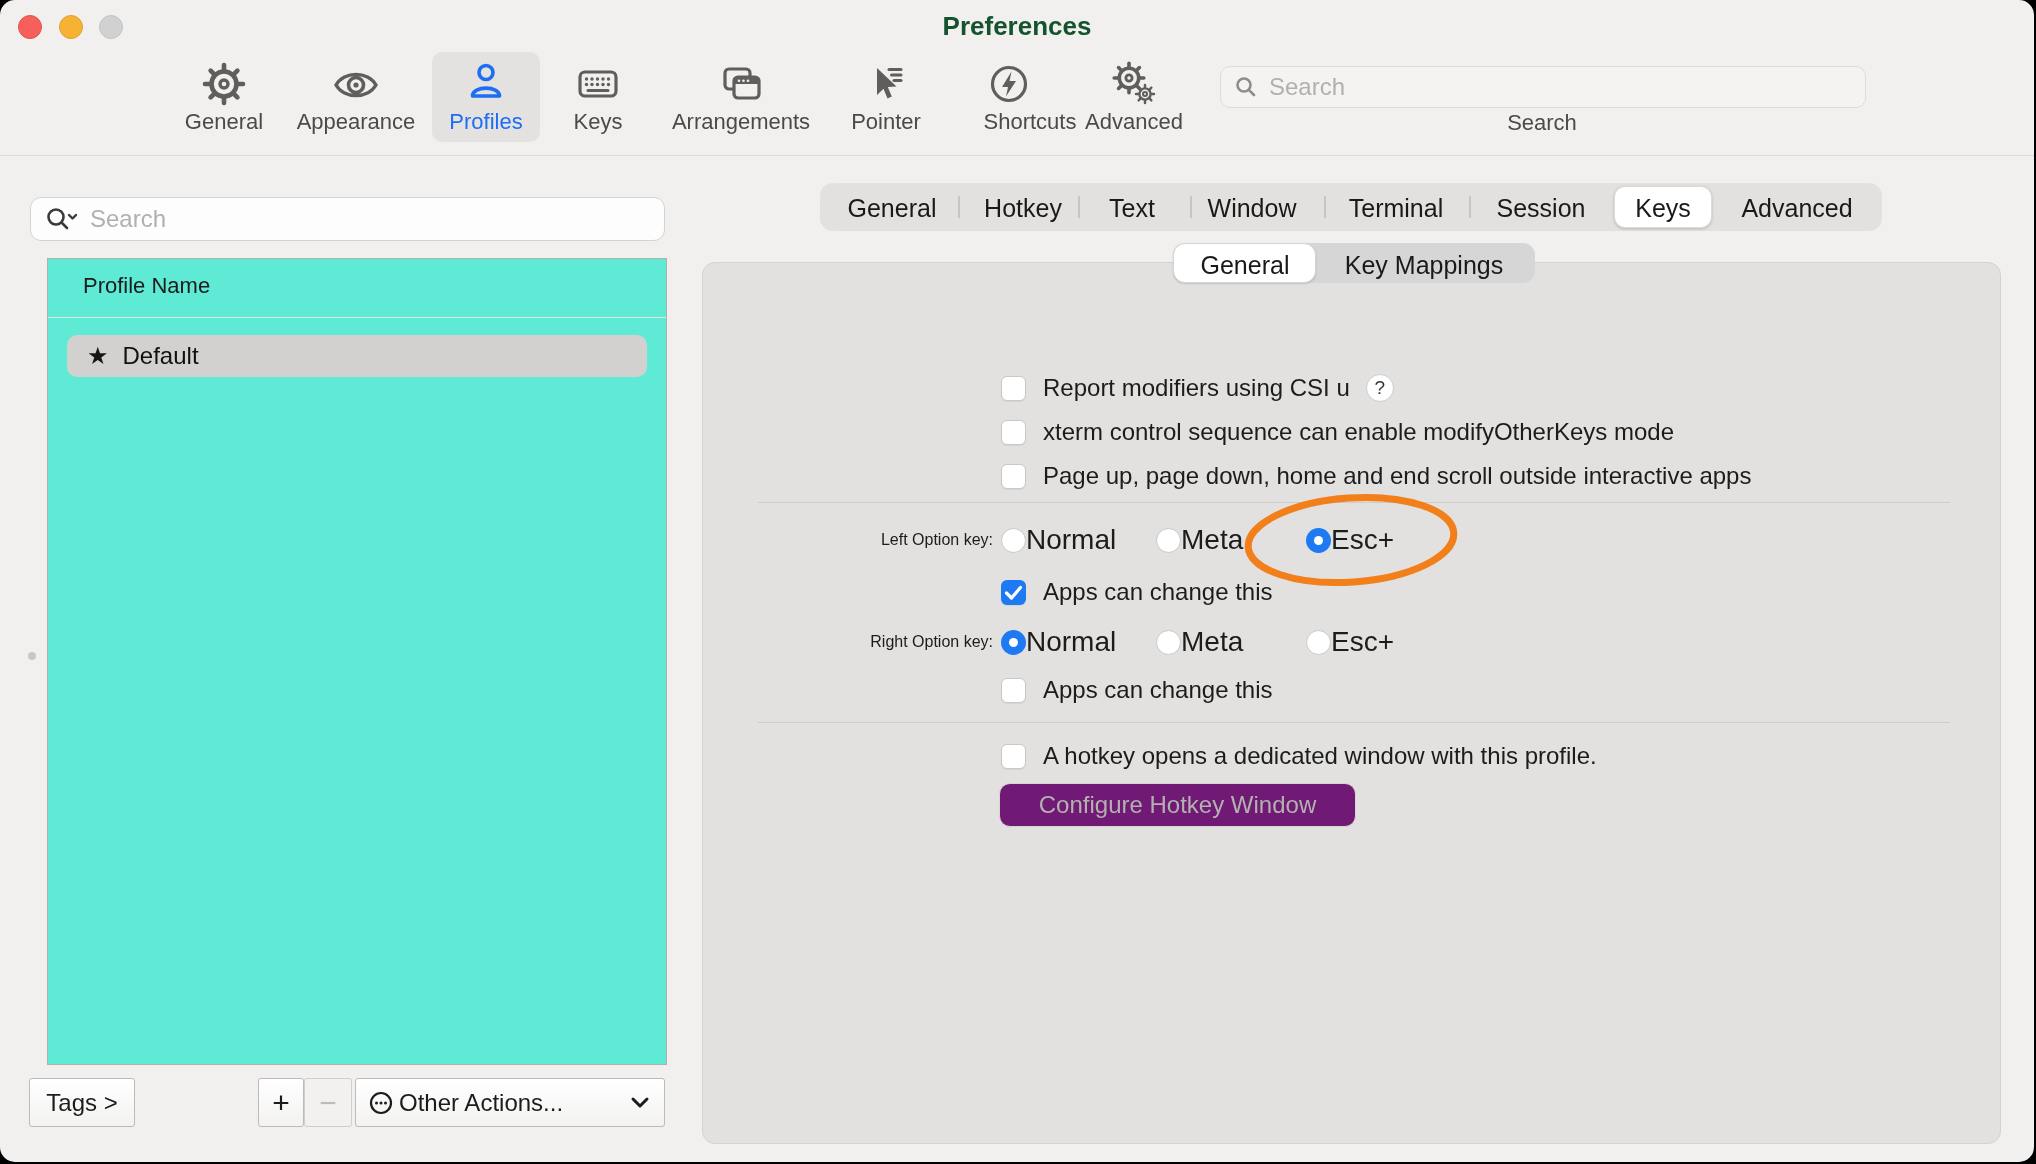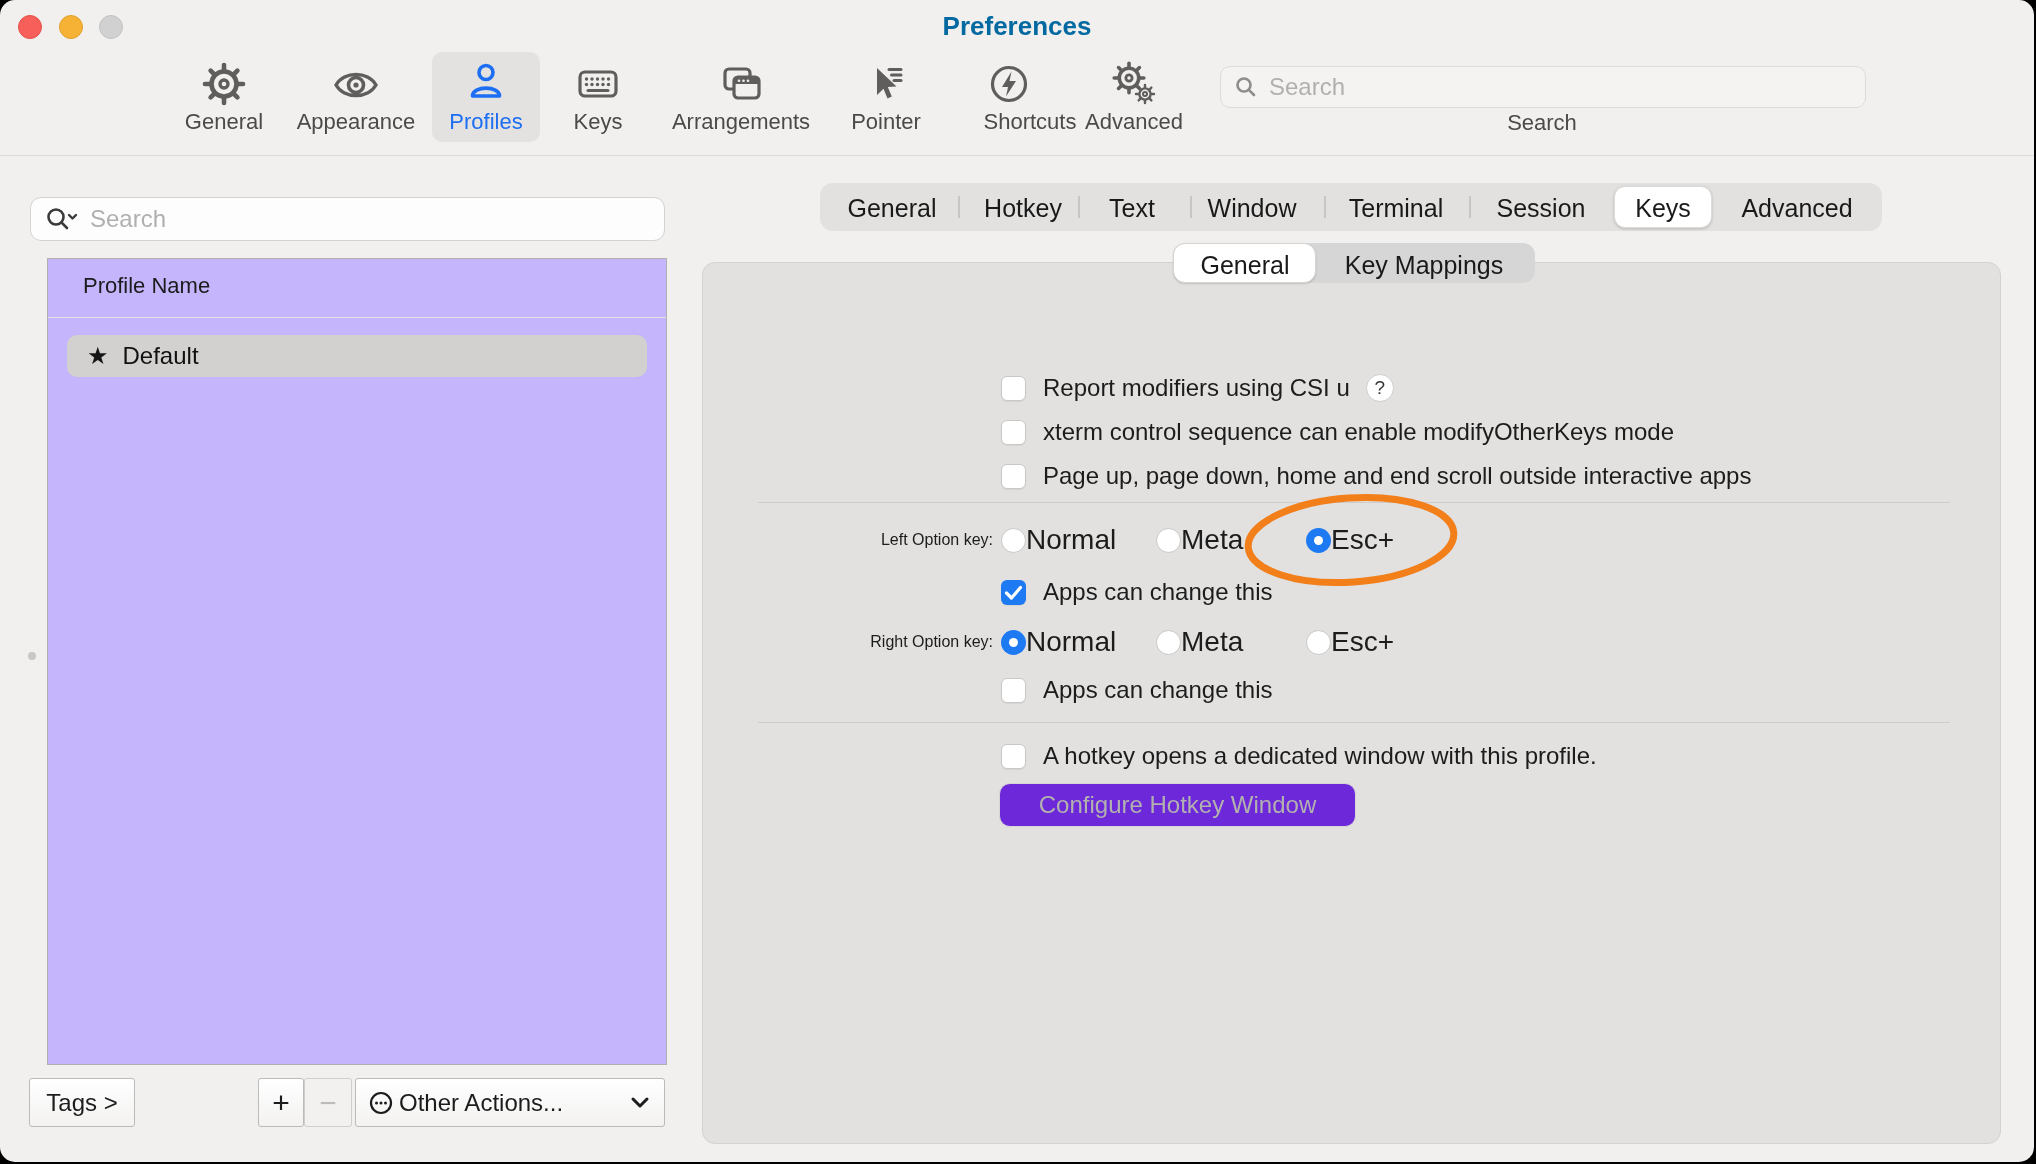--- a/index.html
+++ b/index.html
@@ -1,28 +1,28 @@
 <!DOCTYPE html>
 <html><head>
 <meta charset="utf-8">
 <style>
   html,body{margin:0;padding:0}
   body{width:2036px;height:1164px;background:#000;font-family:"Liberation Sans",sans-serif;color:#1c1c1c;position:relative;overflow:hidden}
   .abs{position:absolute}
   .window{position:absolute;left:0;top:0;width:2034px;height:1162px;background:#f1f0ef;border-radius:15px;overflow:hidden}
   .tl{position:absolute;top:15px;width:22px;height:22px;border-radius:50%}
-  .title{font-size:26px;font-weight:bold;color:#0369a1;text-align:center}
+  .title{font-size:26px;font-weight:bold;color:#14532d;text-align:center}
   .tb-item-label{font-size:22px;color:#4b4a49;text-align:center;position:absolute;top:109px;width:180px;transform:translateX(-50%)}
   .tb-item-label.active{color:#1d6ef2}
   .tb-active-bg{position:absolute;left:432px;top:52px;width:108px;height:90px;border-radius:10px;background:#e3e2e1}
   .toolbar-sep{position:absolute;left:0;top:155px;width:2036px;height:1px;background:#dcdbda}
   .searchfield{position:absolute;border-radius:10px;display:flex;align-items:center}
   .searchfield input{border:none;outline:none;background:transparent;font-family:"Liberation Sans",sans-serif;font-size:24px;color:#1c1c1c;width:80%}
   .searchfield input::placeholder{color:#b1b0af}
-  .listbox{position:absolute;left:47px;top:258px;width:618px;height:805px;background:#c4b5fd;border:1.5px solid #b1b0af}
+  .listbox{position:absolute;left:47px;top:258px;width:618px;height:805px;background:#5eead4;border:1.5px solid #b1b0af}
   .listheader{position:absolute;left:35px;top:14px;font-size:22px;color:#1c1c1c}
   .listdivider{position:absolute;left:0;top:58px;width:100%;height:1px;background:#e4e3e2}
   .sel-row{position:absolute;left:19px;top:76px;width:580px;height:42px;border-radius:10px;background:#d2d1d0;display:flex;align-items:center}
   .star{font-size:24px;margin-left:20px;color:#161616}
   .sel-name{font-size:24px;margin-left:14px;color:#111}
   .btn{position:absolute;height:49px;background:linear-gradient(#ffffff,#f3f2f1);border:1px solid #bcbbba;border-radius:3px;box-sizing:border-box;display:flex;align-items:center;justify-content:center;font-size:24px;color:#1c1c1c}
   .btn.disabled{background:#f2f1f0;border-color:#cfcecd;color:#bdbcbb}
   .card{position:absolute;left:702px;top:262px;width:1299px;height:882px;background:#e2e1e0;border:1px solid #d3d2d1;border-radius:13px;box-sizing:border-box}
   .tabstrip{position:absolute;left:820px;top:183px;width:1062px;height:48px;background:#e2e1e0;border-radius:13px}
   .tab-label{position:absolute;top:194px;font-size:25px;color:#191919;transform:translateX(-50%);white-space:nowrap}
@@ -35,21 +35,21 @@
   .crow{position:absolute;left:1001px;display:flex;align-items:center;transform:translateY(-50%)}
   .cb{width:25px;height:25px;border-radius:6px;background:#fff;border:1px solid #c9c8c7;box-sizing:border-box;box-shadow:0 1px 1px rgba(0,0,0,0.06);flex:none}
   .cb.checked{background:#1d7af3;border:none;display:flex;align-items:center;justify-content:center}
   .radio{width:25px;height:25px;border-radius:50%;background:#fff;border:1px solid #c9c8c7;box-sizing:border-box;flex:none}
   .radio.on{background:#1d7af3;border:none;position:relative}
   .radio.on::after{content:"";position:absolute;left:8px;top:8px;width:9px;height:9px;border-radius:50%;background:#fff}
   .clabel{font-size:24px;margin-left:17px;white-space:nowrap}
   .rlabel{font-size:28px;white-space:nowrap}
   .optlabel{position:absolute;left:690px;width:303px;text-align:right;font-size:16px;transform:translateY(-50%);white-space:nowrap}
   .help{width:28px;height:28px;border-radius:50%;background:#fff;border:1px solid #cfcecd;box-sizing:border-box;margin-left:16px;display:flex;align-items:center;justify-content:center;font-size:19px;color:#333}
-  .cfg-btn{position:absolute;left:999px;top:783px;width:357px;height:44px;border-radius:11px;background:#6d28d9;border:1px solid #d7d6d5;box-sizing:border-box;display:flex;align-items:center;justify-content:center;font-size:24px;color:#b3b1b0}
+  .cfg-btn{position:absolute;left:999px;top:783px;width:357px;height:44px;border-radius:11px;background:#701a75;border:1px solid #d7d6d5;box-sizing:border-box;display:flex;align-items:center;justify-content:center;font-size:24px;color:#b3b1b0}
   .edge-dot{position:absolute;left:28px;top:652px;width:8px;height:8px;border-radius:50%;background:#c8c7c6}
   svg{display:block}
 </style>
 </head>
 <body>
 
 <div class="window">
 
   <div class="tl" style="left:18px;background:#f7605a;border:1px solid #e2514b"></div>
   <div class="tl" style="left:59px;background:#f6b234;border:1px solid #e0a02a"></div>

